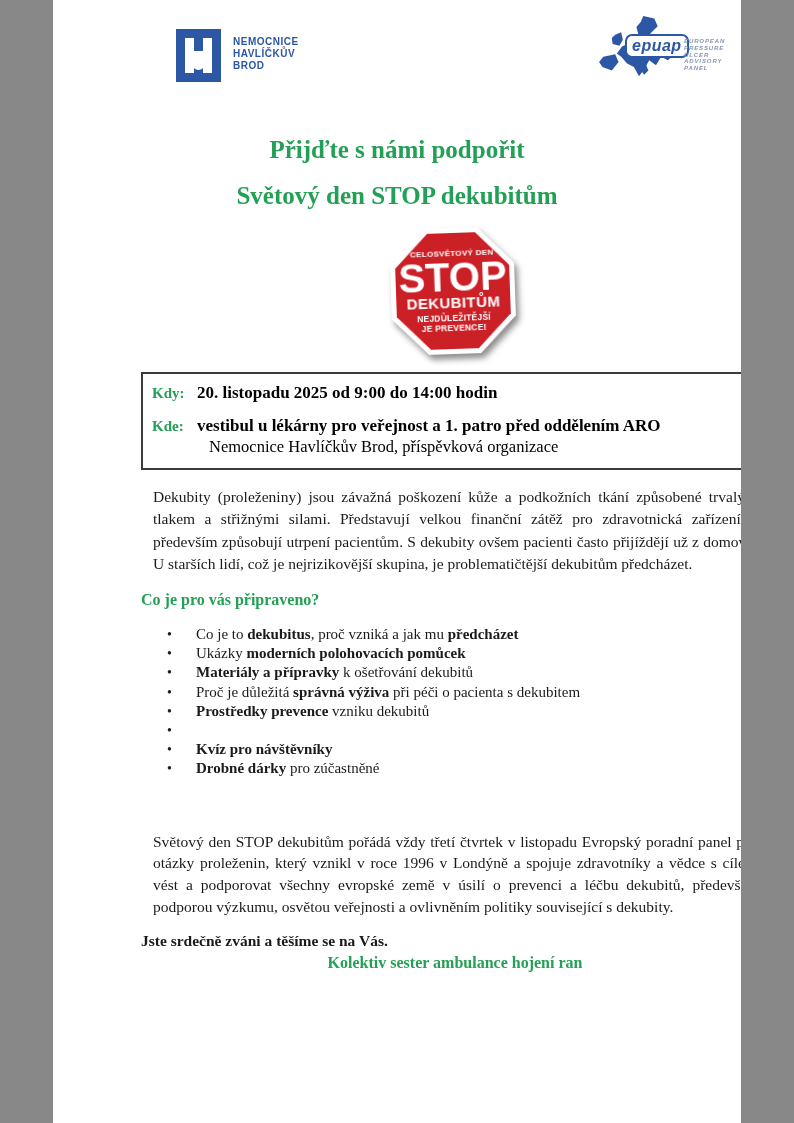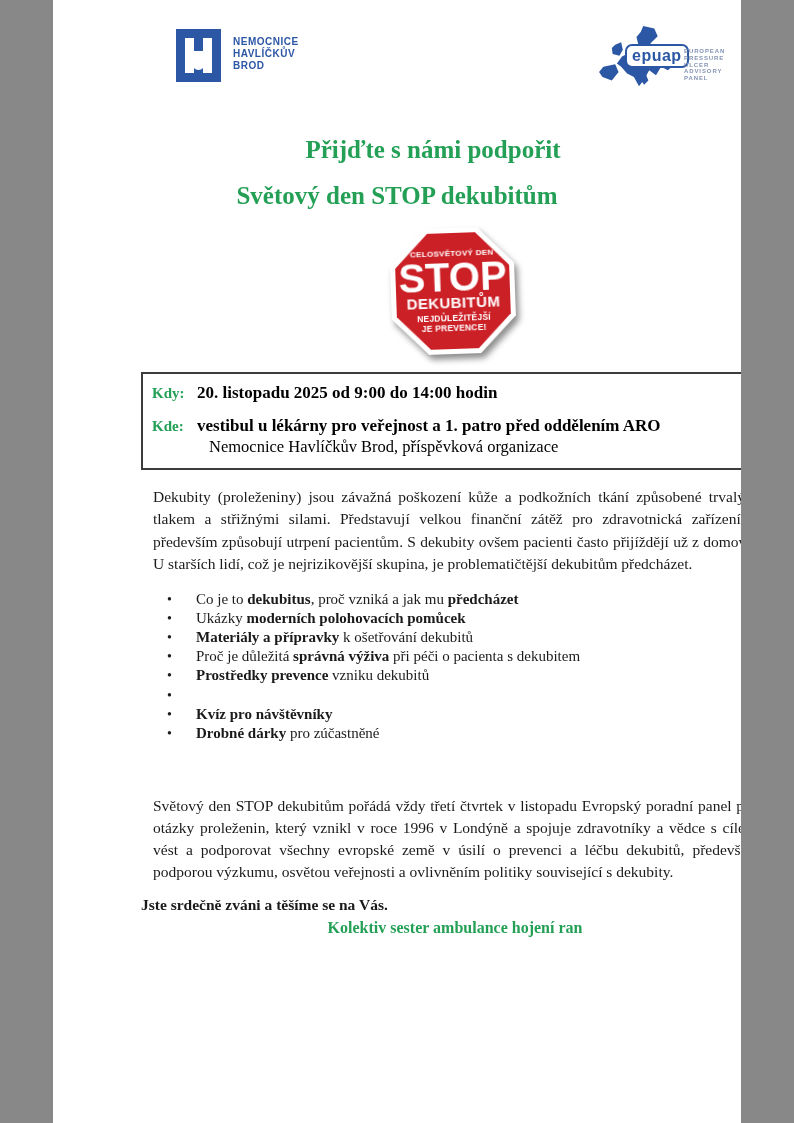--- a/index.html
+++ b/index.html
@@ -29,41 +29,41 @@
   .h-cross{position:absolute;left:9px;right:9px;top:22px;height:11px;background:#fff;}
   .h-arch{position:absolute;left:16px;top:28px;width:13px;height:13px;border-radius:50%;background:#fff;}
   .hosp-text{
     position:absolute;left:57px;top:7px;
     font-family:"Liberation Sans","DejaVu Sans",sans-serif;
     font-weight:bold;font-size:10px;line-height:12px;
     letter-spacing:.5px;color:var(--blue);
   }
 
   
-  .epuap{position:absolute;left:543px;top:24px;width:155px;height:72px;}
+  .epuap{position:absolute;left:543px;top:14px;width:155px;height:72px;font-style:italic;}
   .epuap svg{position:absolute;left:0;top:2px;}
   .epuap-badge{
     position:absolute;left:29px;top:20px;
     background:#fff;border:2px solid var(--blue);border-radius:7px;
     padding:0 5px;
     font-family:"Liberation Sans","DejaVu Sans",sans-serif;
     font-weight:bold;font-size:16px;line-height:20px;letter-spacing:.5px;
     color:var(--blue);
   }
   .epuap-lines{
     position:absolute;left:88px;top:24px;
     font-family:"Liberation Sans","DejaVu Sans",sans-serif;
     font-size:6px;line-height:6.8px;letter-spacing:.9px;
     color:var(--epuap-gray);font-weight:bold;
   }
 
   
   .title{position:absolute;left:0;width:100%;text-align:center;
     font-weight:bold;font-size:25px;color:var(--green);}
-  .title.t1{top:136px;margin-left:36px;}
+  .title.t1{top:136px;}
   .title.t2{top:182px;}
 
   
   .stop-wrap{
     position:absolute;left:338px;top:228px;width:124px;height:126px;
     transform:rotate(-2deg);
     filter:drop-shadow(3px 5px 3px rgba(0,0,0,.45));
   }
   .oct{clip-path:polygon(29% 0,71% 0,100% 29%,100% 71%,71% 100%,29% 100%,0 71%,0 29%);}
   .stop-white{position:absolute;inset:0;background:#fff;}
@@ -170,20 +170,21 @@
     <div class="info-row">
       <span class="info-label">Kde:</span>
       <span class="info-value">vestibul u lékárny pro veřejnost a 1. patro před oddělením ARO</span>
     </div>
     <div class="info-sub">Nemocnice Havlíčkův Brod, příspěvková organizace</div>
   </div>
 
   <div class="content">
     <p class="para intro">Dekubity (proleženiny) jsou závažná poškození kůže a podkožních tkání způsobené trvalým tlakem a střižnými silami. Představují velkou finanční zátěž pro zdravotnická zařízení a především způsobují utrpení pacientům. S dekubity ovšem pacienti často přijíždějí už z domova. U starších lidí, což je nejrizikovější skupina, je problematičtější dekubitům předcházet.</p>
 
+    <h3 class="green-heading">Co je pro vás připraveno?</h3>
 
     <ul class="prepared">
         <li>
           <span class="bullet">•</span>
           <span class="li-text"><span>Co je to </span><b>dekubitus</b><span>, proč vzniká a jak mu </span><b>předcházet</b></span>
         </li>
         <li>
           <span class="bullet">•</span>
           <span class="li-text"><span>Ukázky </span><b>moderních polohovacích pomůcek</b></span>
         </li>

